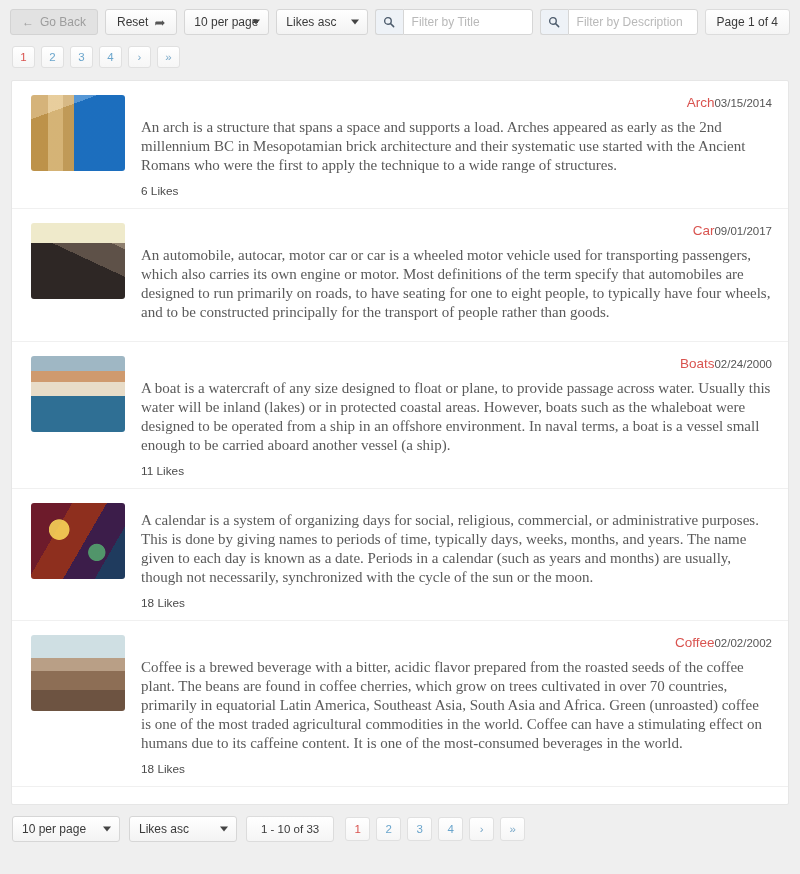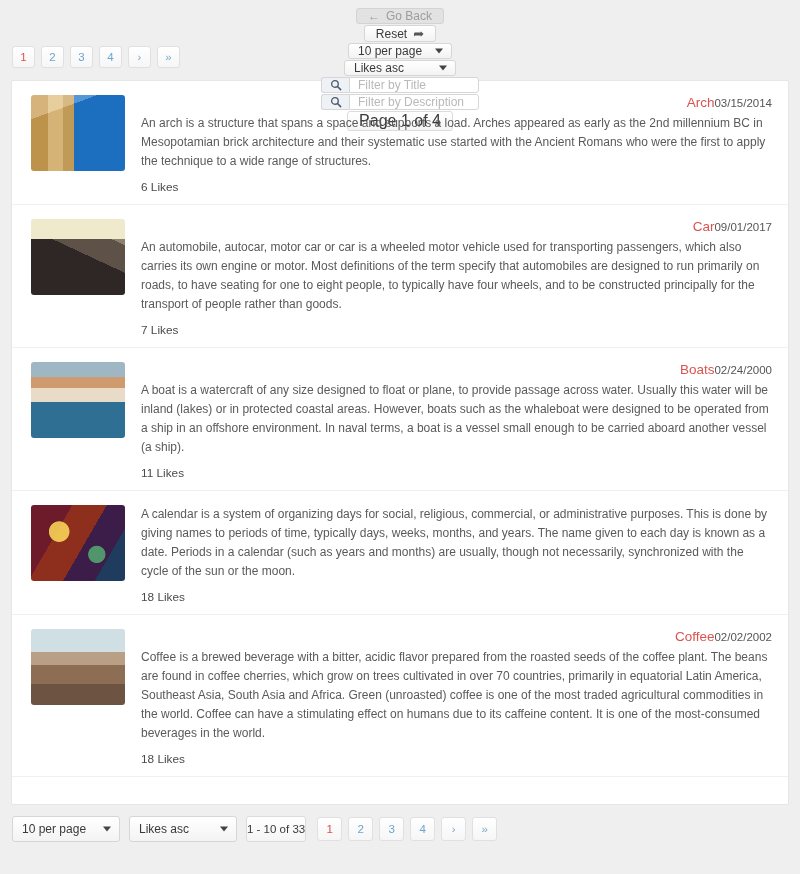--- a/index.html
+++ b/index.html
@@ -15,24 +15,23 @@
     font-size: 12px;
     color: #333;
     overflow: hidden;
   }
 
   
   .toolbar {
     display: flex;
     align-items: center;
     padding: 8px 10px 0 10px;
-    gap: 1px;
+    gap: 7px;
     height: 28px;
     box-sizing: content-box;
-    flex-direction: column;
   }
 
   .btn {
     height: 26px;
     box-sizing: border-box;
     display: inline-flex;
     align-items: center;
     justify-content: center;
     gap: 6px;
     padding: 0 11px;
@@ -118,21 +117,21 @@
 
   .page-label {
     height: 26px;
     box-sizing: border-box;
     display: inline-flex;
     align-items: center;
     padding: 0 11px;
     background: linear-gradient(#ffffff, #f5f5f5);
     border: 1px solid #dcdcdc;
     border-radius: 3px;
-    font-size: 16px;
+    font-size: 12px;
     color: #3a3a3a;
     white-space: nowrap;
   }
 
   
   .pager-top {
     display: flex;
     gap: 6px;
     padding: 10px 0 0 12px;
   }
@@ -198,23 +197,24 @@
     text-decoration: none;
     cursor: pointer;
   }
   .date {
     color: #555;
     font-size: 11.5px;
     white-space: nowrap;
   }
   .desc {
     color: #5a5a5a;
-    font-size: 12px;
+    font-size: 15px;
     line-height: 19px;
-    margin: 0 0 9px 0;
+    margin: 8px 0 9px 0;
+    font-family: Liberation Serif, serif;
   }
   .likes {
     color: #4a4a4a;
     font-size: 11.8px;
   }
 
   
   .th-arch {
     background:
       linear-gradient(160deg, rgba(255,255,255,.25) 0 22%, rgba(0,0,0,.05) 22% 100%),
@@ -249,21 +249,21 @@
     gap: 9px;
     padding: 11px 0 0 12px;
   }
   .bottombar .select { width: 108px; }
   .bottombar .pg { min-width: 25px; height: 24px; }
   .count-box {
     height: 26px;
     box-sizing: border-box;
     display: inline-flex;
     align-items: center;
-    padding: 0 0;
+    padding: 0 14px;
     background: linear-gradient(#ffffff, #f5f5f5);
     border: 1px solid #dcdcdc;
     border-radius: 3px;
     font-size: 11.5px;
     color: #3a3a3a;
     white-space: nowrap;
   }
   .bottom-pager { display: flex; gap: 6px; margin-left: 2px; }
 </style>
 </head>
@@ -338,21 +338,20 @@
   </div>
 
   <div class="row">
     <div class="thumb th-car"></div>
     <div class="rowbody">
       <div class="rowhead">
         <a class="title" href="#">Car</a>
         <span class="date">09/01/2017</span>
       </div>
       <p class="desc">An automobile, autocar, motor car or car is a wheeled motor vehicle used for transporting passengers, which also carries its own engine or motor. Most definitions of the term specify that automobiles are designed to run primarily on roads, to have seating for one to eight people, to typically have four wheels, and to be constructed principally for the transport of people rather than goods.</p>
-      <div class="likes">7 Likes</div>
     </div>
   </div>
 
   <div class="row">
     <div class="thumb th-boats"></div>
     <div class="rowbody">
       <div class="rowhead">
         <a class="title" href="#">Boats</a>
         <span class="date">02/24/2000</span>
       </div>

